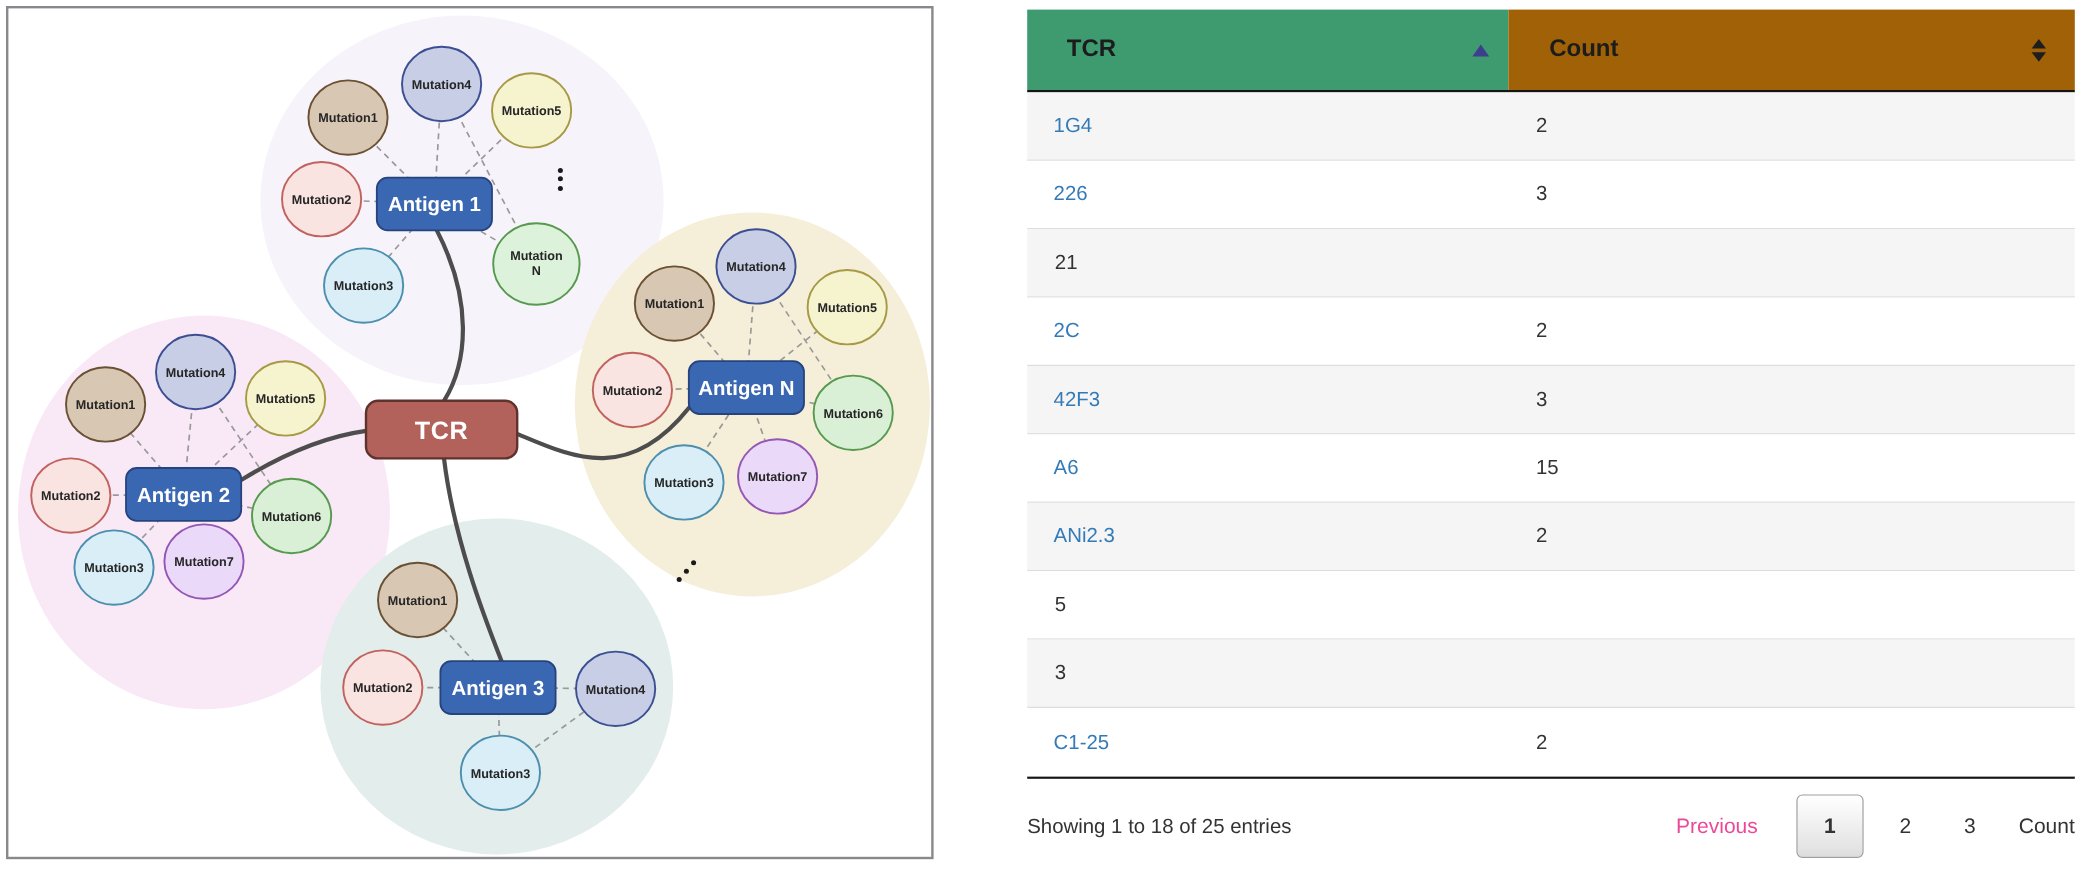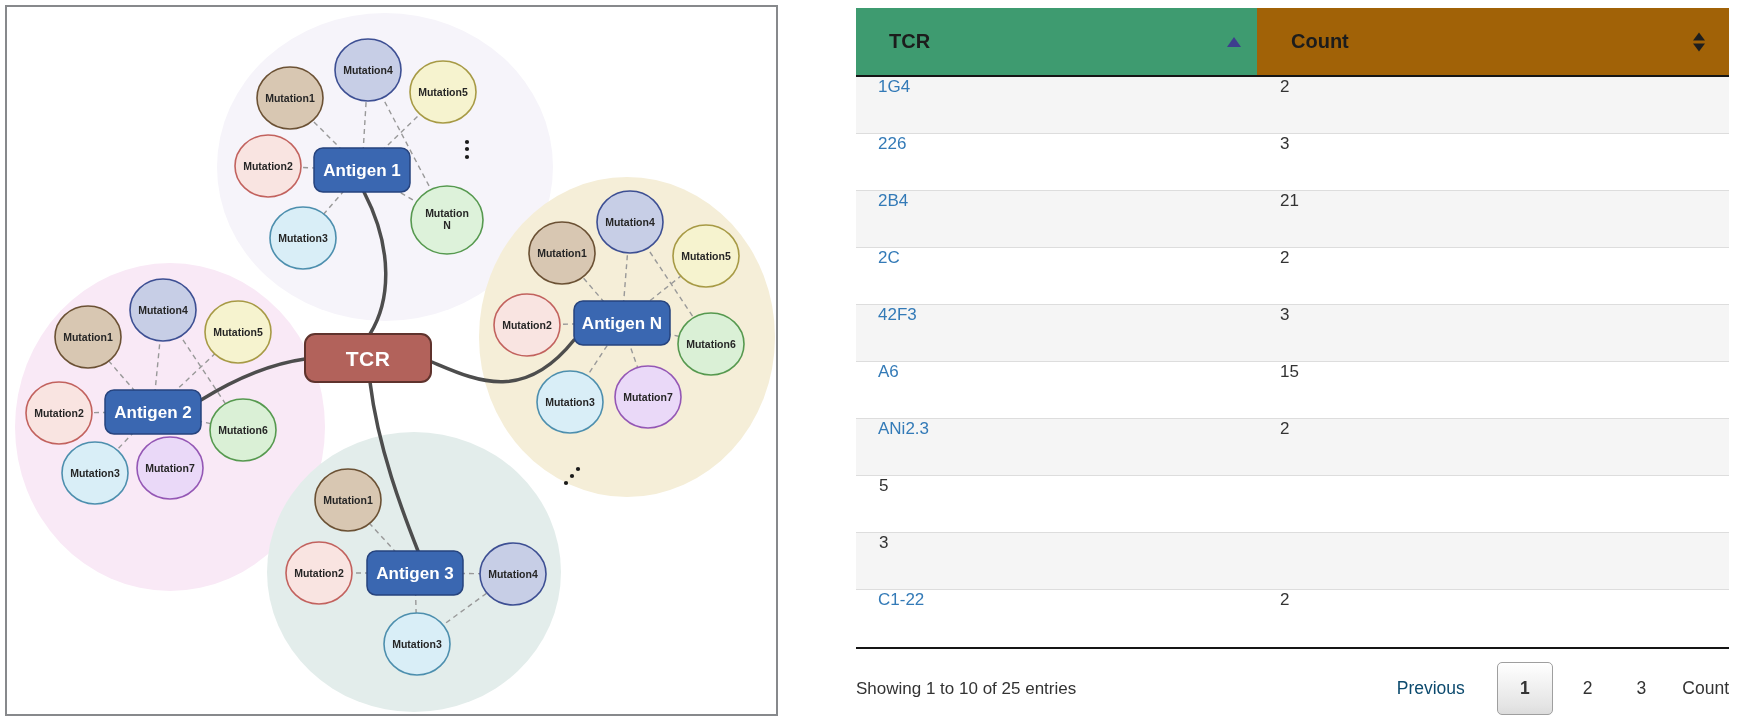--- a/index.html
+++ b/index.html
@@ -29,31 +29,31 @@
     width:0; height:0; border-left:7px solid transparent; border-right:7px solid transparent;
     border-bottom:10px solid #3e3e8e; }
   .sort-both { position:absolute; right:24px; top:50%; transform:translateY(-50%);
     display:flex; flex-direction:column; gap:3px; }
   .sort-both .up { width:0; height:0; border-left:6px solid transparent; border-right:6px solid transparent;
     border-bottom:8px solid #1e1e1e; }
   .sort-both .down { width:0; height:0; border-left:6px solid transparent; border-right:6px solid transparent;
     border-top:8px solid #1e1e1e; }
 
   .tbody { border-bottom:2px solid #151515; }
-  .tr { display:flex; height:57px; border-bottom:1px solid #dddddd; background:#fff; }
+  .tr { display:flex; height:57px; align-items:center; border-bottom:1px solid #dddddd; background:#fff; }
   .tr:last-child { border-bottom:none; }
   .tr:nth-child(odd) { background:#f5f5f5; }
   .td-tcr { width:401px; padding-left:22px; font-size:17px; color:#337ab7; text-decoration:none; cursor:pointer; }
   .td-count { width:472px; padding-left:23px; font-size:17px; color:#333333; }
 
   .tfoot { margin-top:12px; height:55px; display:flex; justify-content:space-between; align-items:center; }
   .dt-info { font-size:17px; color:#333333; }
   .pager { display:flex; align-items:center; }
   .page { font-size:17.5px; color:#333333; cursor:pointer; }
-  .page-prev { color:#0c4a6e; margin-right:24px; }
+  .page-prev { color:#ec4899; margin-right:24px; }
   .page-current {
     width:56px; height:53px; line-height:51px; text-align:center; font-weight:bold;
     border:1px solid #9f9f9f; border-radius:5px; color:#333333;
     background:linear-gradient(to bottom, #ffffff 0%, #e4e4e4 85%, #dcdcdc 100%);
     margin:0 8px;
   }
   .page-num { padding:0 22px; }
   .page-next { margin-left:14px; }
 </style>
 </head>
@@ -220,21 +220,20 @@
     <div class="tbody">
       <div class="tr">
         <a class="td-tcr" href="#">1G4</a>
         <div class="td-count">2</div>
       </div>
       <div class="tr">
         <a class="td-tcr" href="#">226</a>
         <div class="td-count">3</div>
       </div>
       <div class="tr">
-        <a class="td-tcr" href="#">2B4</a>
         <div class="td-count">21</div>
       </div>
       <div class="tr">
         <a class="td-tcr" href="#">2C</a>
         <div class="td-count">2</div>
       </div>
       <div class="tr">
         <a class="td-tcr" href="#">42F3</a>
         <div class="td-count">3</div>
       </div>
@@ -246,27 +245,27 @@
         <a class="td-tcr" href="#">ANi2.3</a>
         <div class="td-count">2</div>
       </div>
       <div class="tr">
         <div class="td-count">5</div>
       </div>
       <div class="tr">
         <div class="td-count">3</div>
       </div>
       <div class="tr">
-        <a class="td-tcr" href="#">C1-22</a>
+        <a class="td-tcr" href="#">C1-25</a>
         <div class="td-count">2</div>
       </div>
     </div>
 
     <div class="tfoot">
-      <div class="dt-info">Showing 1 to 10 of 25 entries</div>
+      <div class="dt-info">Showing 1 to 18 of 25 entries</div>
       <div class="pager">
         <span class="page page-prev">Previous</span>
         <span class="page page-current">1</span>
         <span class="page page-num">2</span>
         <span class="page page-num">3</span>
         <span class="page page-next">Count</span>
       </div>
     </div>
 
   </div>

